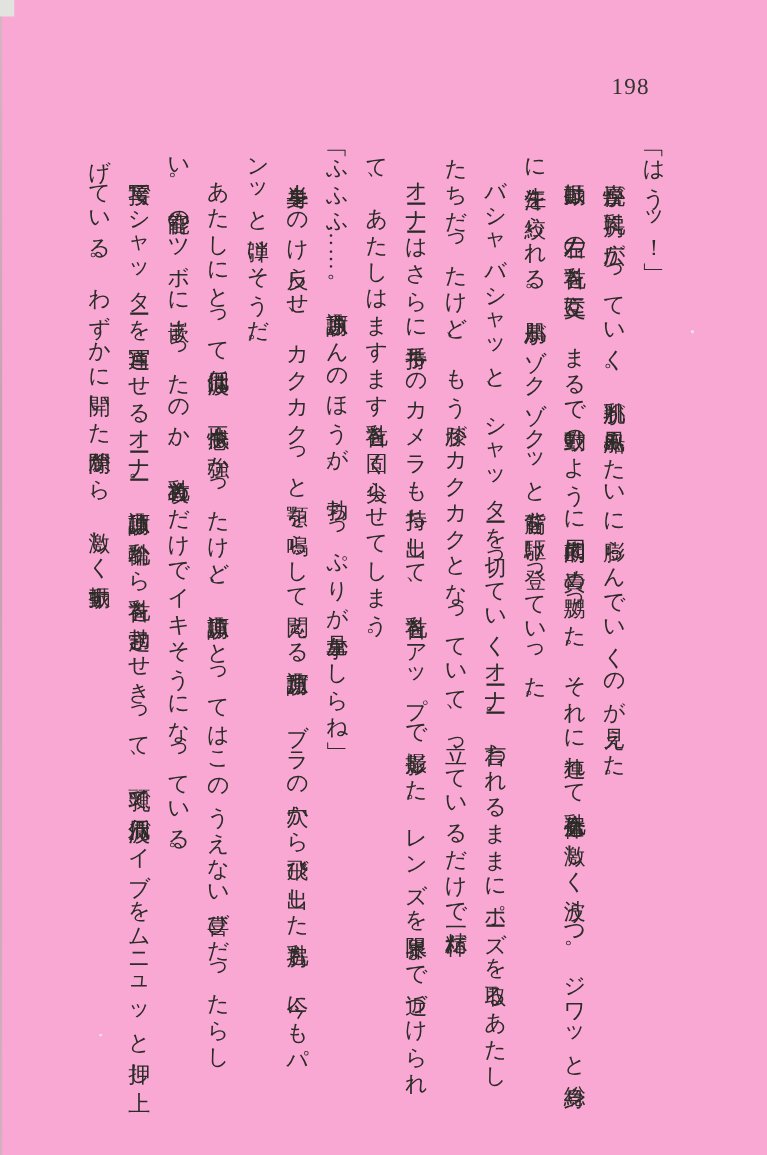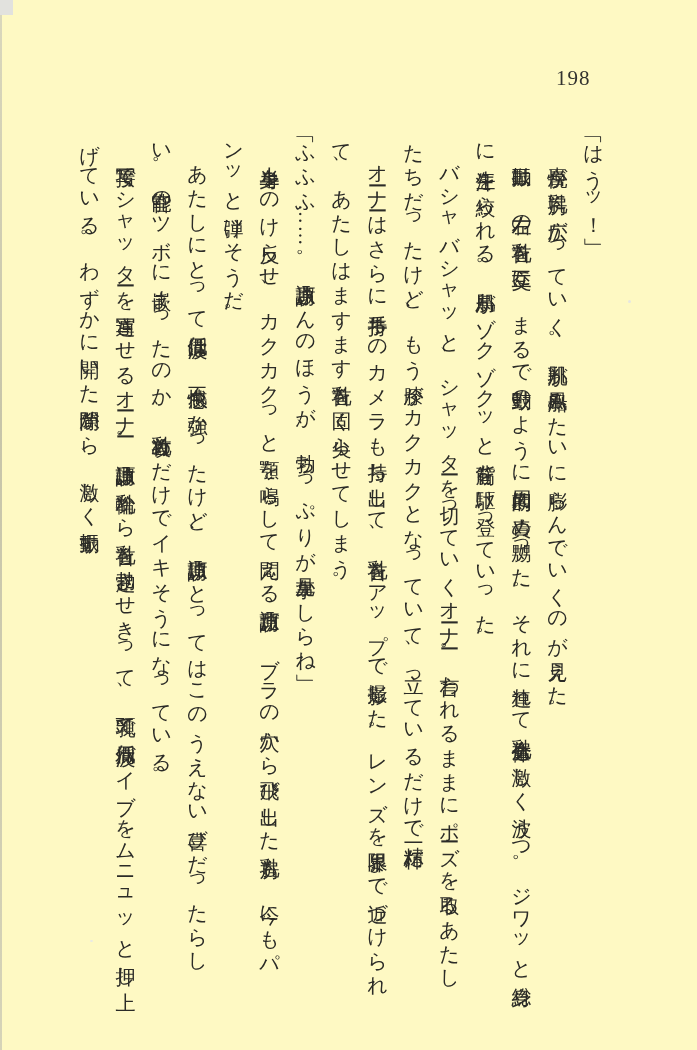--- a/index.html
+++ b/index.html
@@ -4,21 +4,21 @@
 <style>
   html, body {
     margin: 0;
     padding: 0;
     background: #ffffff;
   }
   .page {
     position: relative;
     width: 697px;
     height: 1050px;
-    background: #fef9c3;
+    background: #f9a8d4;
     overflow: hidden;
     font-family: "Liberation Serif", "DejaVu Serif", serif;
   }
   
   .edge-line {
     position: absolute;
     left: 0; top: 0;
     width: 2px; height: 1050px;
     background: linear-gradient(180deg, #bdbdb8, #9a9a94 40%, #b5b5af);
     opacity: .55;

